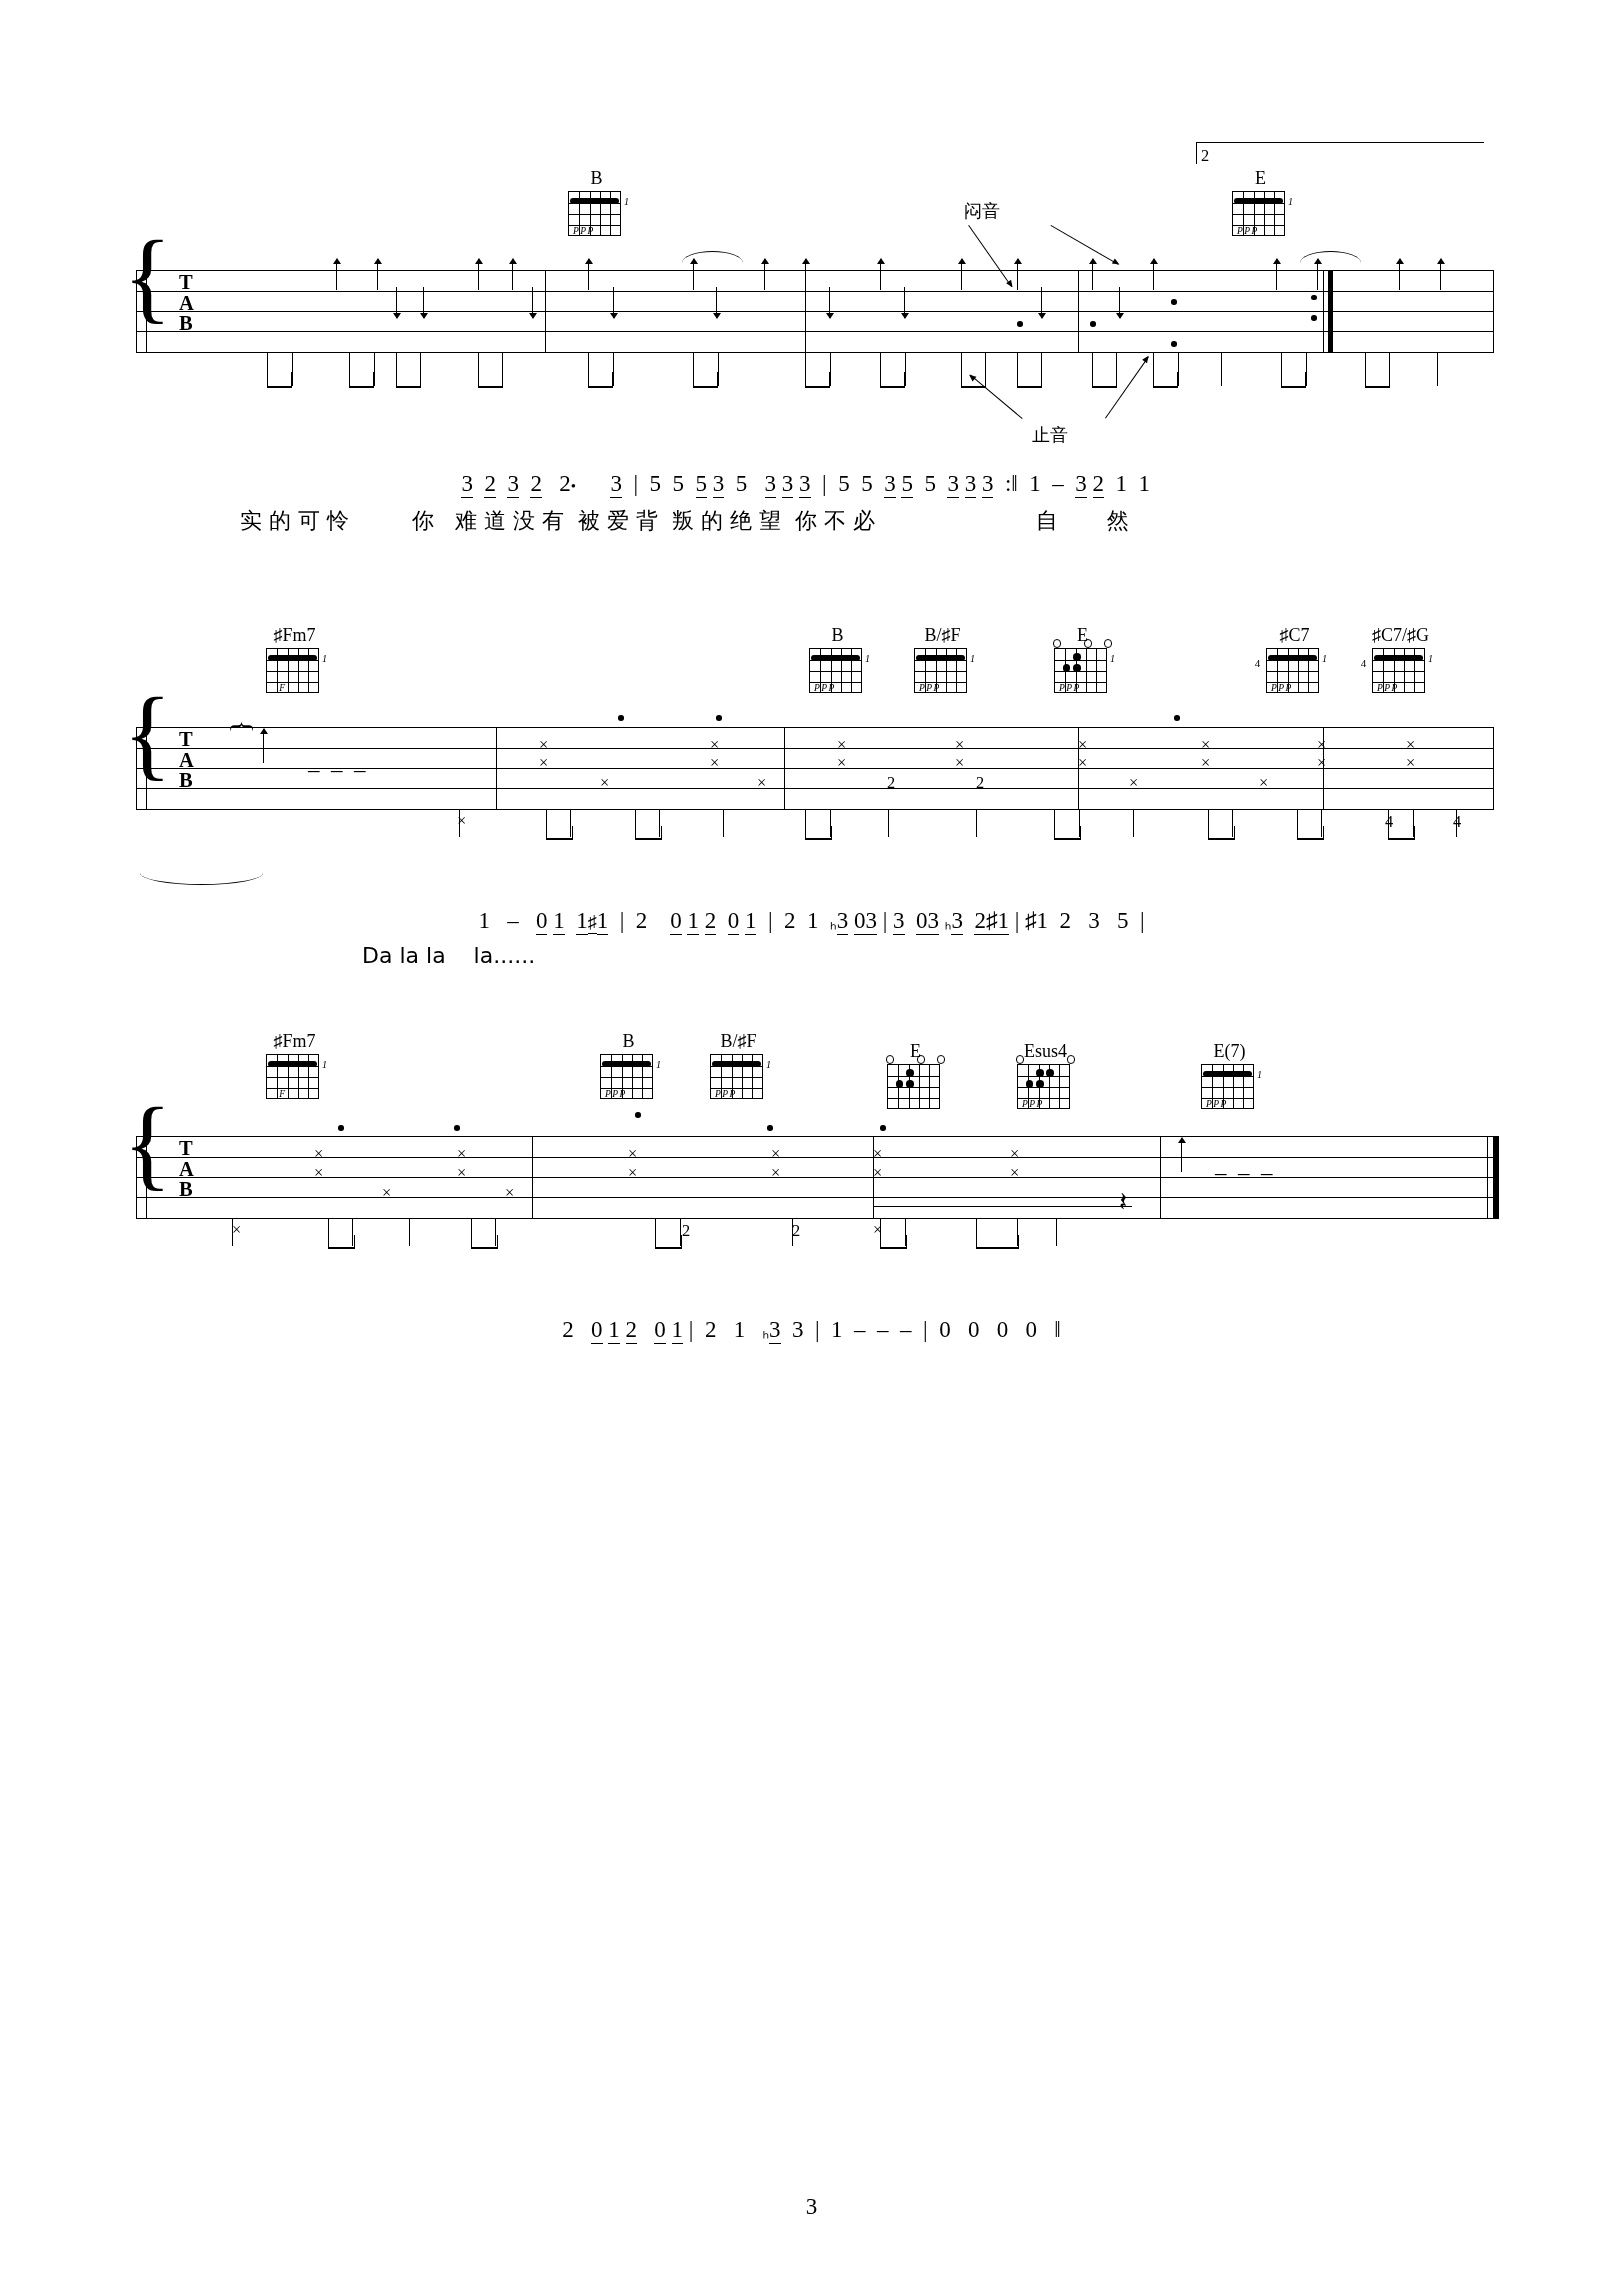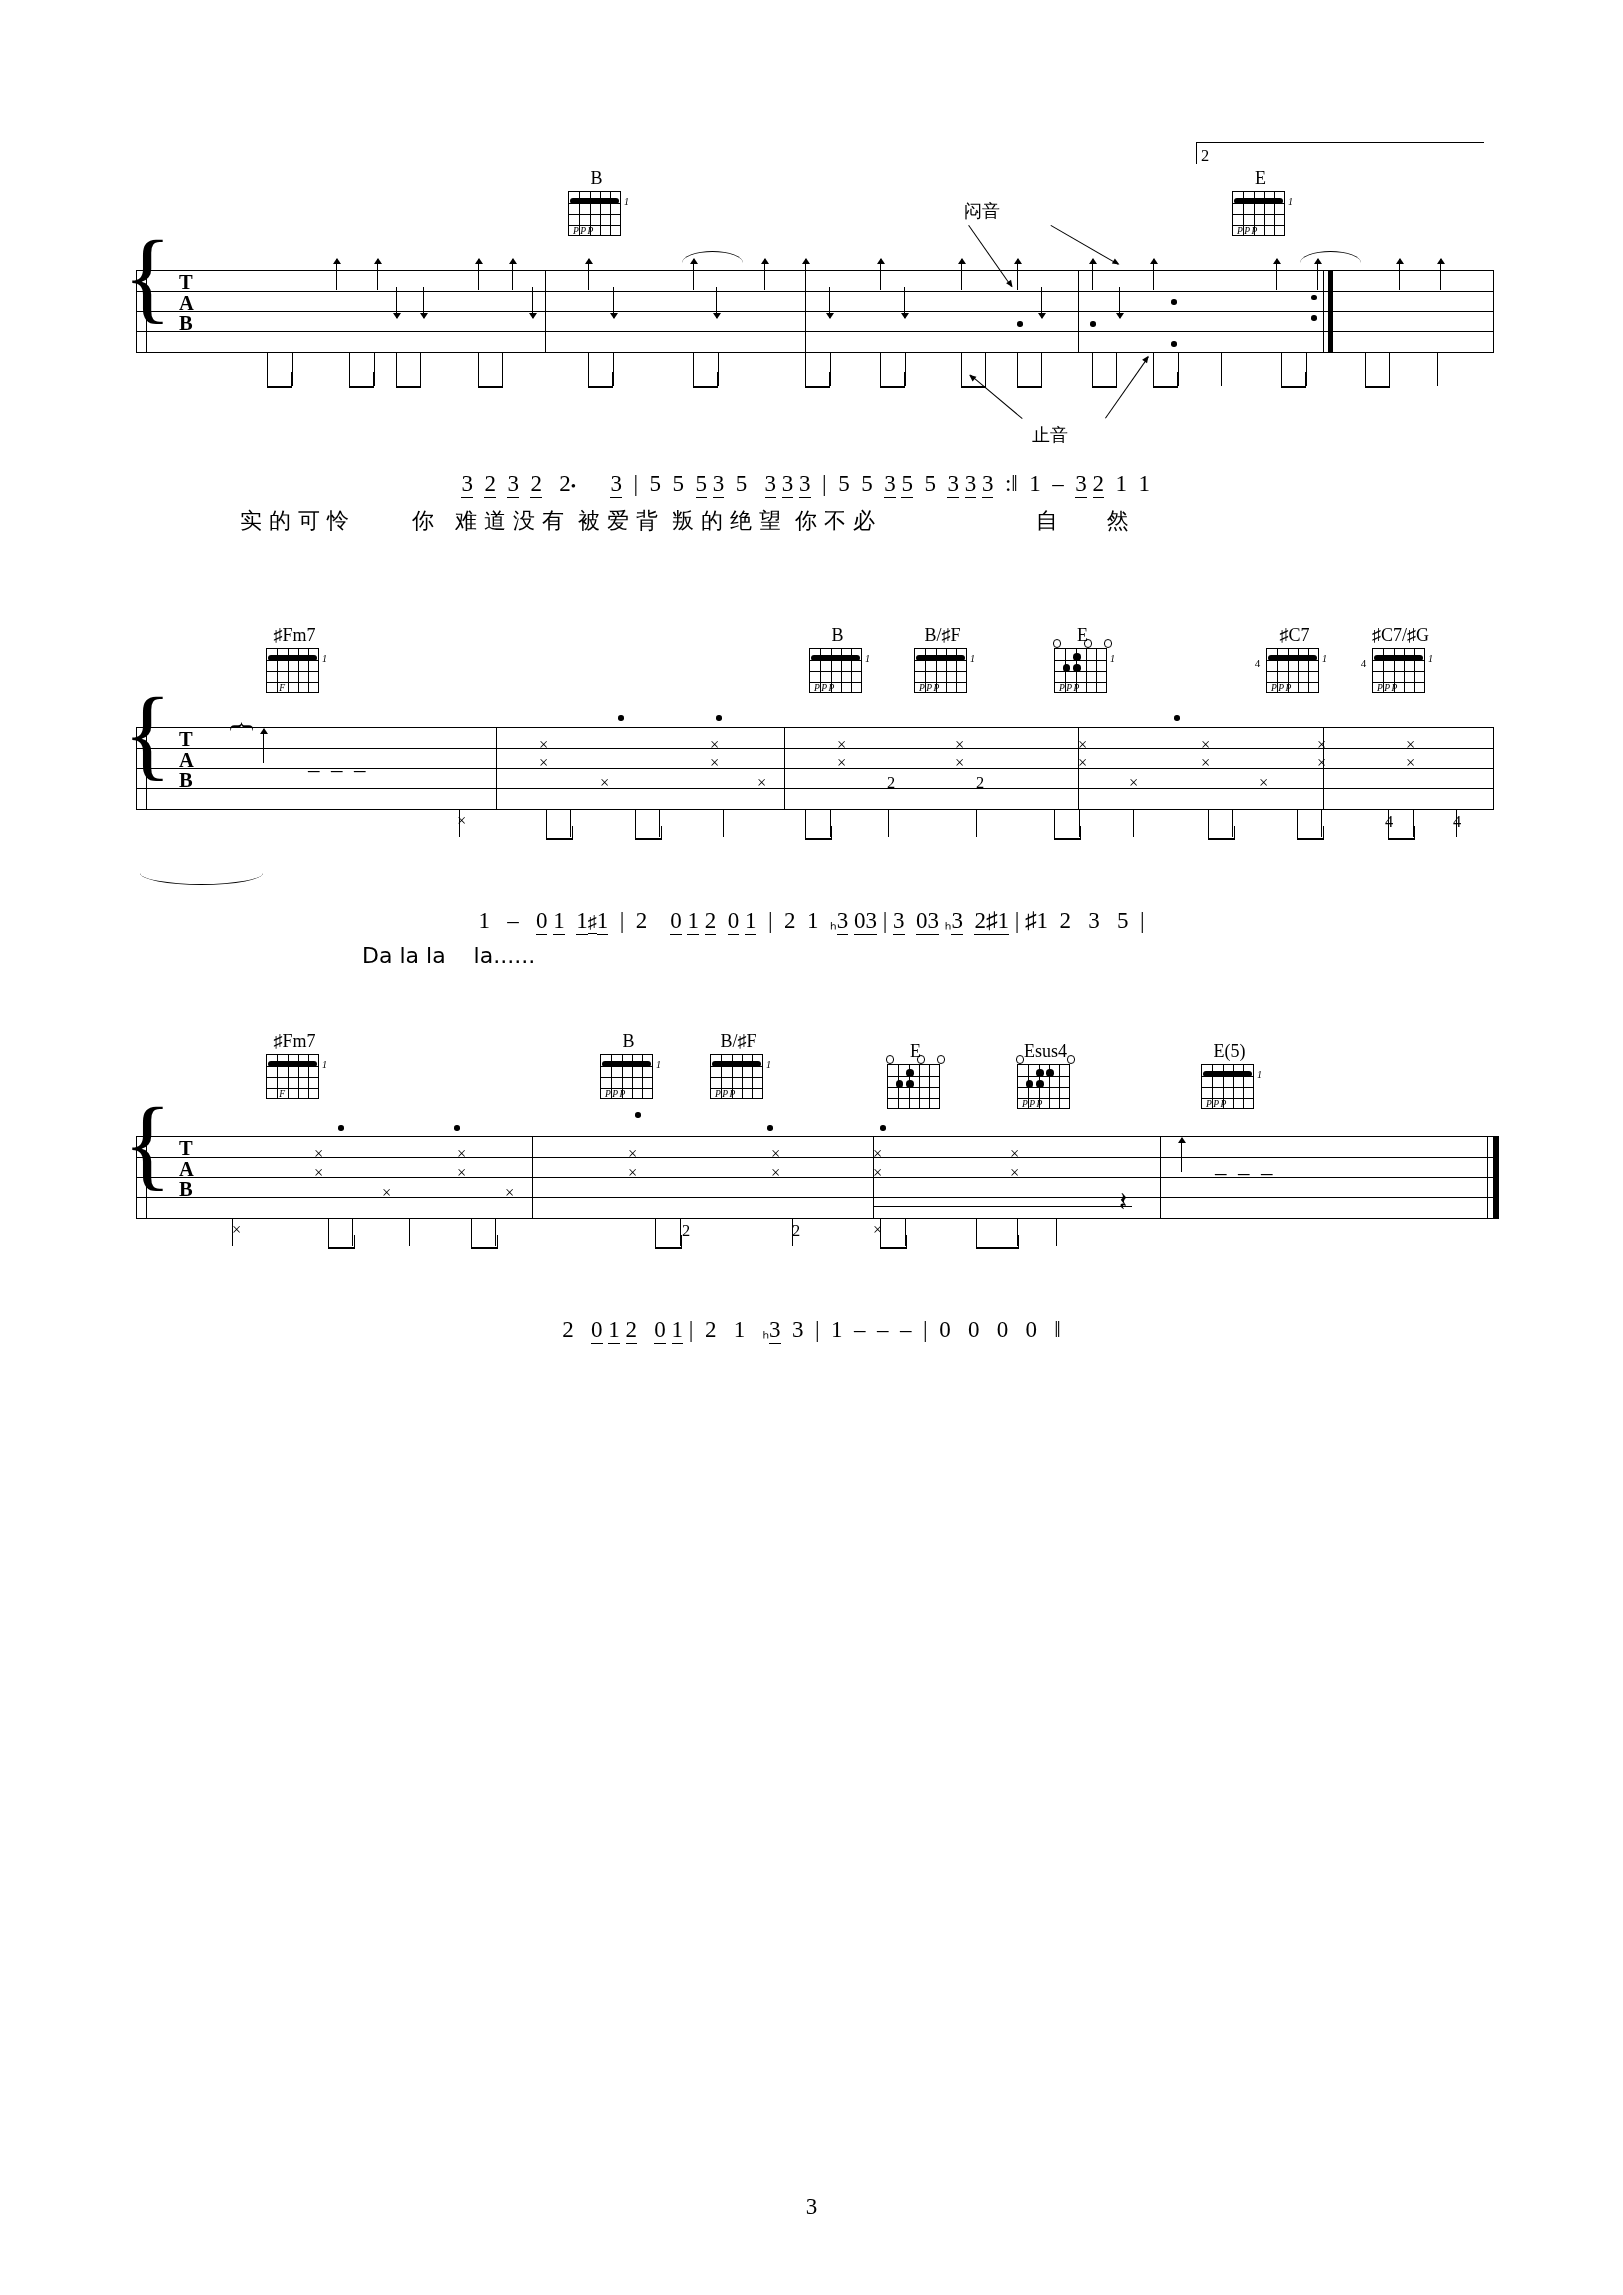--- a/index.html
+++ b/index.html
@@ -550,21 +550,21 @@
           <div class="open" style="left:49px"></div>
         <div class="dot" style="left:18px;top:4.1px"></div>
           <div class="dot" style="left:28px;top:4.1px"></div>
         <div class="dot" style="left:7.5px;top:15px"></div>
           <div class="dot" style="left:18px;top:15px"></div>
         <div class="pppp">PPP</div>
       </div>
     </div>
 
     <div class="chord" style="left:1201px;top:1064px;">
-      <div class="name">E(5)</div>
+      <div class="name">E(7)</div>
       <div class="grid">
         <div class="v" style="left:10.2px"></div>
           <div class="v" style="left:20.5px"></div>
         <div class="v" style="left:31px"></div>
           <div class="v" style="left:41px"></div>
         <div class="h" style="top:11px"></div>
           <div class="h" style="top:22px"></div>
           <div class="h" style="top:33px"></div>
         <div class="barre" style="left:1.4px;top:5.5px;width:49px;"></div>
         <div class="fin" style="left:55px;top:4.1px;">1</div>

